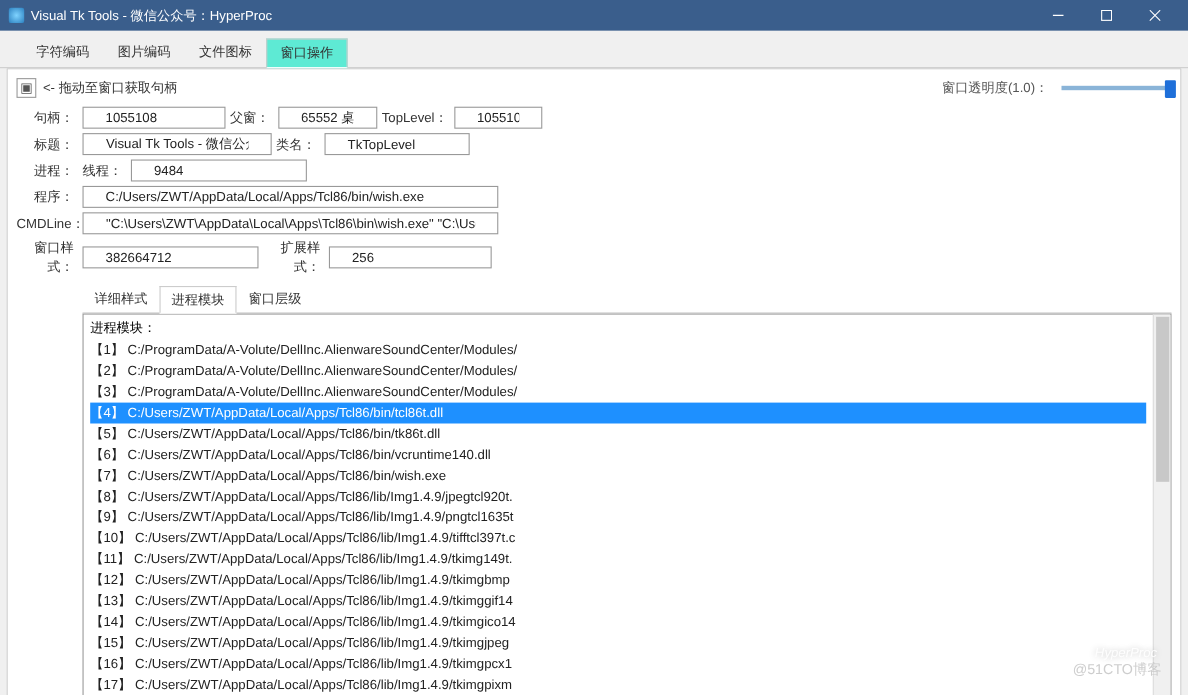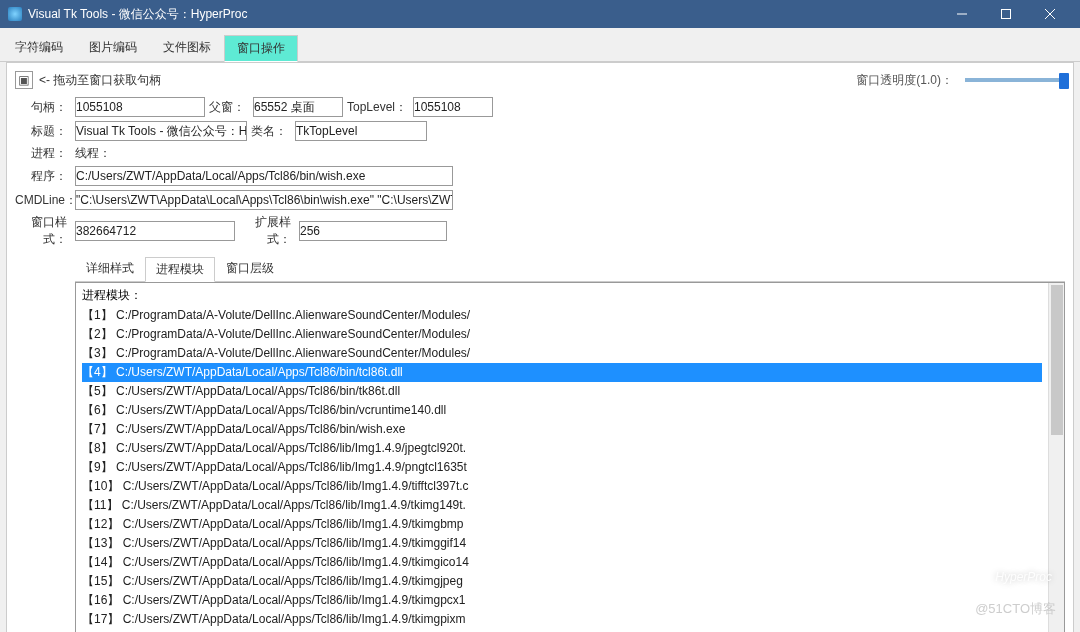--- a/index.html
+++ b/index.html
@@ -1,42 +1,42 @@
 <!DOCTYPE html>
 <html><head>
 <meta charset="utf-8">
 <style>
 * { box-sizing: border-box; margin: 0; padding: 0; font-family: "Microsoft YaHei", "Segoe UI", sans-serif; font-size: 12px; }
 body { background: #f0f0f0; width: 1080px; height: 632px; overflow: hidden; position: relative; }
 .titlebar { background: #3a5e8c; color: #fff; height: 28px; display: flex; align-items: center; padding: 0 8px; }
 .titlebar .ticon { width:14px; height:14px; margin-right:6px; display:inline-block; background:radial-gradient(circle,#7fd3ff,#2a7fbf); border-radius:2px;}
 .titlebar .title { flex:1; }
 .titlebar .wbtn { width:44px; height:28px; display:flex; align-items:center; justify-content:center; }
-.tabs { display:flex; background:#f0f0f0; border-bottom:1px solid #ccc; padding-left:2px; padding-top:6px;}
+.tabs { display:flex; background:#f0f0f0; border-bottom:1px solid #ccc; padding-left:20px; padding-top:6px;}
 .tab { padding:4px 12px; border:1px solid transparent; border-bottom:none; color:#333; }
 .tab.active { background:#5eead4; border:1px solid #ccc; border-bottom:1px solid #fff; position:relative; top:1px;}
 .content { background:#fff; border:1px solid #ccc; margin:0 6px 6px 6px; padding:6px 8px 8px 8px; height:calc(632px - 28px - 32px); display:flex; flex-direction:column;}
 .toolbar-row { display:flex; align-items:center; gap:6px; padding:2px 0 6px 0; color:#333;}
 .slider-label { margin-left:auto; color:#555;}
 .slider-track { width:100px; height:4px; background:#8ab4d8; position:relative; margin-left:6px;}
 .slider-thumb { position:absolute; right:-4px; top:-5px; width:10px; height:16px; background:#1e6fd9; border-radius:1px;}
 .form-row { display:flex; align-items:center; margin:2px 0; gap:4px;}
 .flabel { width:56px; text-align:right; padding-right:4px; color:#333;}
-.fld { border:1px solid #999; padding:2px 0; background:#fff; height:20px; color:#222; }
+.fld { border:1px solid #999; padding:2px 20px; background:#fff; height:20px; color:#222; }
 .sub-tabs { display:flex; gap:0; margin:6px 0 0 60px; border-bottom:1px solid #ccc;}
 .sub-tabs .stab { padding:3px 10px; border:1px solid transparent; color:#333;}
 .sub-tabs .stab.active { border:1px solid #ccc; border-bottom:1px solid #fff; background:#fff; position:relative; top:1px;}
 .list-wrap { border:1px solid #999; margin:0 0 0 60px; background:#fff; height: 360px; display:flex;}
 .list-body { flex:1; padding:4px 6px; overflow:hidden; overflow-y:auto; white-space:nowrap; font-family:"SimSun","Microsoft YaHei",monospace; font-size:12px;}
 .list-body .hdr { margin-bottom:2px;}
 .list-body .row { padding:1px 0; color:#222; cursor:default;}
 .list-body .row.selected { background:#1e90ff; color:#fff; }
 .scrollbar { width:16px; background:#f0f0f0; border-left:1px solid #ddd; position:relative;}
 .scrollbar .sthumb { position:absolute; left:2px; top:2px; width:12px; height:150px; background:#c8c8c8;}
-.watermark { position:absolute; right:28px; bottom:32px; color:rgba(255,255,255,0.9); font-size:28px; font-style:italic; text-shadow:0 0 6px rgba(0,0,0,0.25); pointer-events:none; display:flex; align-items:flex-start; gap:10px;}
+.watermark { position:absolute; right:28px; bottom:32px; color:rgba(255,255,255,0.9); font-size:28px; font-style:italic; text-shadow:0 0 6px rgba(0,0,0,0.25); pointer-events:none; display:flex; align-items:flex-end; gap:10px;}
 .watermark .wicon { width:34px; height:30px; position:relative; opacity:0.8;}
 .watermark .wicon::before,.watermark .wicon::after{content:"";position:absolute;border:2px solid rgba(255,255,255,0.9);border-radius:50%;}
 .watermark .wicon::before{width:18px;height:18px;left:0;top:6px;}
 .watermark .wicon::after{width:18px;height:18px;left:12px;top:6px;}
 .watermark2 { position:absolute; right:24px; bottom:14px; color:rgba(200,200,200,0.9); font-size:13px; pointer-events:none;}
 .back-btn { width:18px;height:18px;border:1px solid #999;background:#fff;display:flex;align-items:center;justify-content:center;color:#555;}
 </style>
 </head>
 <body>
 
@@ -91,20 +91,21 @@
   <div class="form-row">
     <span class="flabel">标题：</span>
     <input class="fld" style="width: 172px;" value="Visual Tk Tools - 微信公众号：Hyper">
     <span class="flabel" style="width:40px">类名：</span>
     <input class="fld" style="width: 132px;" value="TkTopLevel">
   </div>
 
   <div class="form-row">
     <span class="flabel">进程：</span>
     <span class="flabel" style="width:40px">线程：</span>
+    <input class="fld" style="width: 160px;" value="9484">
   </div>
 
   <div class="form-row">
     <span class="flabel">程序：</span>
     <input class="fld" style="width: 378px;" value="C:/Users/ZWT/AppData/Local/Apps/Tcl86/bin/wish.exe">
   </div>
 
   <div class="form-row">
     <span class="flabel">CMDLine：</span>
     <input class="fld" style="width: 378px;" value="&quot;C:\Users\ZWT\AppData\Local\Apps\Tcl86\bin\wish.exe&quot; &quot;C:\Users\ZWT\Desktop">

